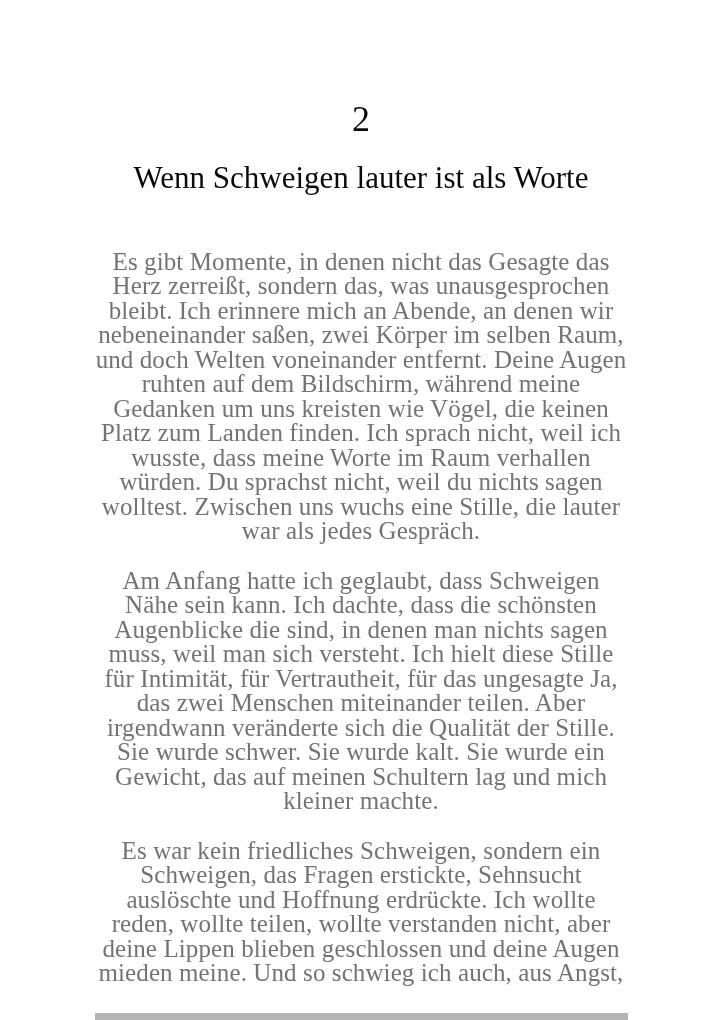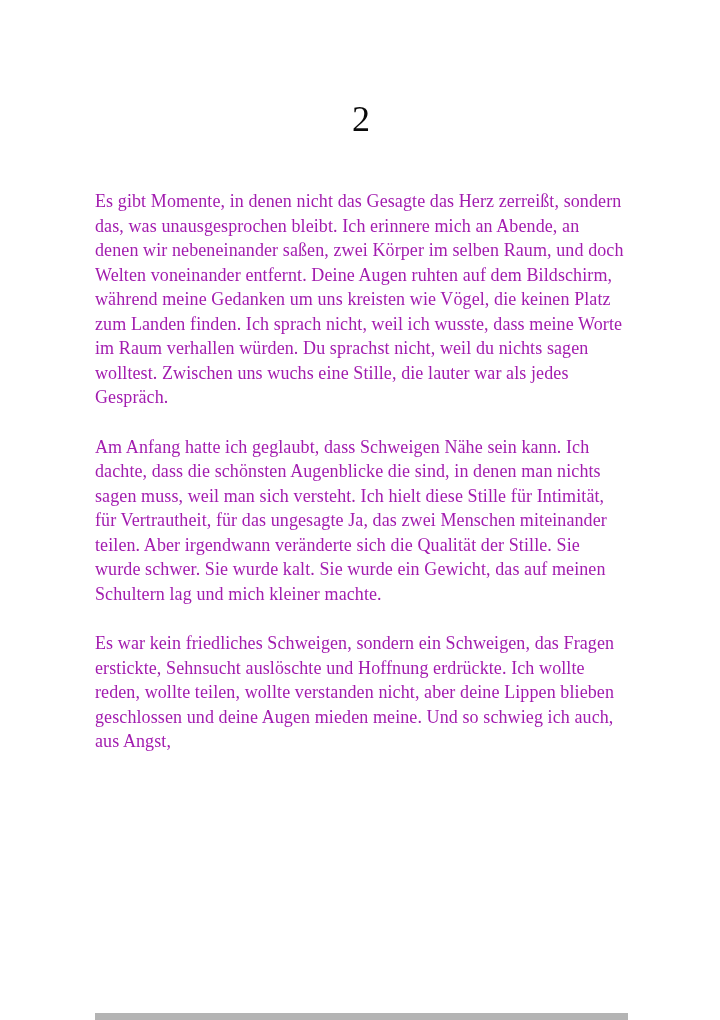--- a/index.html
+++ b/index.html
@@ -45,41 +45,42 @@
     font-size: 31px;
     font-weight: 400;
     line-height: 1.5;
     color: #0a0a0a;
   }
   .body-text {
     padding-top: 48px;
   }
   .body-text p {
     margin: 0 0 25px 0;
-    font-size: 18px;
+    font-size: 25px;
     line-height: 24.5px;
-    text-align: left;
+    text-align: center;
     letter-spacing: 0.1px;
-    color: #a21caf;
+    color: #737373;
   }
   .bottom-bar {
     position: absolute;
     left: 95px;
     bottom: 0;
     width: 533px;
     height: 7px;
     background: #b4b4b4;
   }
 </style>
 </head>
 <body>
 
 <div class="page">
   <div class="content">
     <h2 class="chapter-number">2</h2>
+    <h1 class="chapter-title">Wenn Schweigen lauter ist als Worte</h1>
     <div class="body-text">
       <p>Es gibt Momente, in denen nicht das Gesagte das Herz zerreißt, sondern das, was unausgesprochen bleibt. Ich erinnere mich an Abende, an denen wir nebeneinander saßen, zwei Körper im selben Raum, und doch Welten voneinander entfernt. Deine Augen ruhten auf dem Bildschirm, während meine Gedanken um uns kreisten wie Vögel, die keinen Platz zum Landen finden. Ich sprach nicht, weil ich wusste, dass meine Worte im Raum verhallen würden. Du sprachst nicht, weil du nichts sagen wolltest. Zwischen uns wuchs eine Stille, die lauter war als jedes Gespräch.</p>
       <p>Am Anfang hatte ich geglaubt, dass Schweigen Nähe sein kann. Ich dachte, dass die schönsten Augenblicke die sind, in denen man nichts sagen muss, weil man sich versteht. Ich hielt diese Stille für Intimität, für Vertrautheit, für das ungesagte Ja, das zwei Menschen miteinander teilen. Aber irgendwann veränderte sich die Qualität der Stille. Sie wurde schwer. Sie wurde kalt. Sie wurde ein Gewicht, das auf meinen Schultern lag und mich kleiner machte.</p>
       <p>Es war kein friedliches Schweigen, sondern ein Schweigen, das Fragen erstickte, Sehnsucht auslöschte und Hoffnung erdrückte. Ich wollte reden, wollte teilen, wollte verstanden nicht, aber deine Lippen blieben geschlossen und deine Augen mieden meine. Und so schwieg ich auch, aus Angst,</p>
     </div>
   </div>
   <div class="bottom-bar"></div>
 </div>
 
 </body></html>

